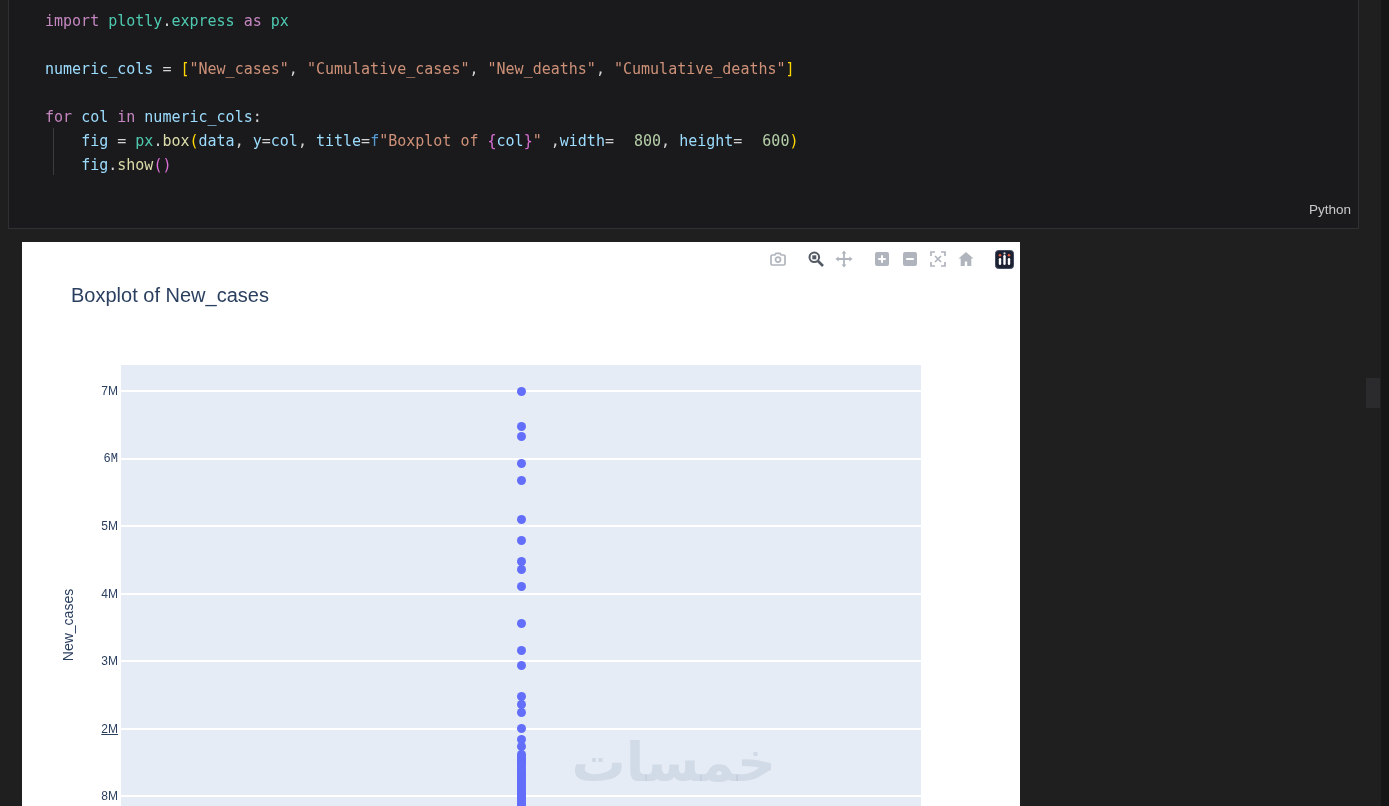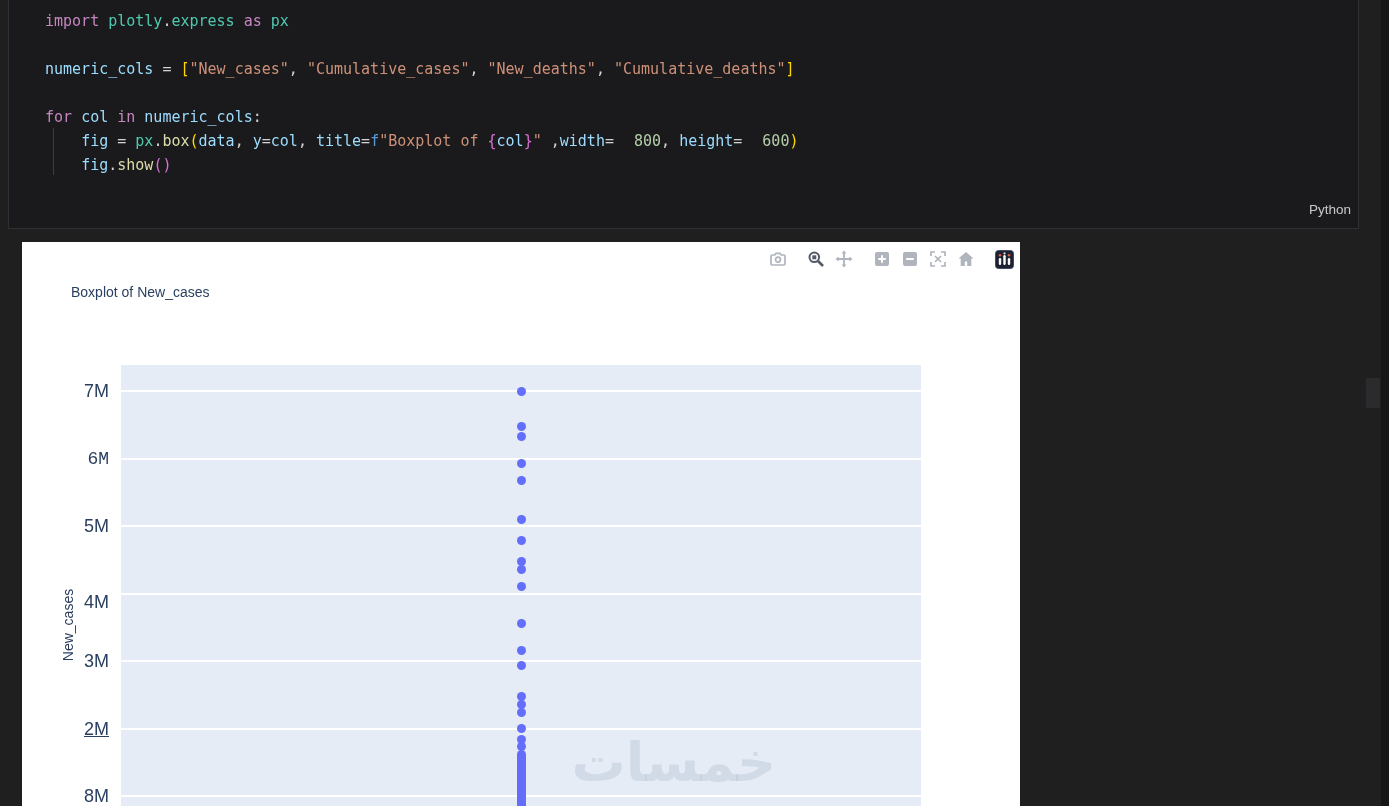--- a/index.html
+++ b/index.html
@@ -27,25 +27,25 @@
   .indent-guide{position:absolute;left:44px;top:128px;width:1px;height:47px;background:#3c3c3e;}
   .lang-label{position:absolute;right:7px;top:202px;font-size:13.5px;color:#c9c9c9;}
 
   
   .right-strip{position:absolute;left:1381px;top:0;width:8px;height:806px;background:#161617;}
   .scroll-thumb{position:absolute;left:1366px;top:378px;width:14px;height:30px;background:#2b2b2e;}
 
   
   .figure{position:absolute;left:22px;top:242px;width:998px;height:564px;background:#ffffff;
           color:var(--plot-text);overflow:hidden;}
-  .plot-title{position:absolute;left:49px;top:42px;font-size:14px;color:var(--plot-text);}
+  .plot-title{position:absolute;left:49px;top:42px;font-size:20px;color:var(--plot-text);}
   .plot-area{position:absolute;left:99px;top:123px;width:800px;height:441px;
              background:var(--plot-bg);overflow:hidden;}
   .gridline{position:absolute;left:0;width:100%;height:2px;background:#ffffff;}
-  .ytick{position:absolute;left:41px;width:46px;text-align:right;font-size:18px;
+  .ytick{position:absolute;left:50px;width:46px;text-align:right;font-size:12px;
          color:var(--plot-text);line-height:20px;}
   .y-axis-title{position:absolute;left:46px;top:383px;font-size:14px;color:var(--plot-text);
         white-space:nowrap;transform:translate(-50%,-50%) rotate(-90deg);}
   .point{position:absolute;width:9px;height:9px;border-radius:50%;background:var(--point);}
   .watermark{position:absolute;left:480px;top:368px;width:175px;text-align:center;
              font-size:54px;font-weight:bold;color:rgba(42,63,95,0.10);
              font-family:"DejaVu Sans",sans-serif;direction:rtl;line-height:60px;}
 
   
   .modebar{position:absolute;top:4px;right:2px;display:flex;align-items:center;}
@@ -174,20 +174,20 @@
       <div class="point" style="left: 395.5px; top: 431.9px;"></div>
       <div class="point" style="left: 395.5px; top: 433.925px;"></div>
       <div class="point" style="left: 395.5px; top: 435.95px;"></div>
       <div class="point" style="left: 395.5px; top: 437.975px;"></div>
       <div class="point" style="left: 395.5px; top: 440px;"></div>
     </div>
   <span class="y-axis-title">New_cases</span>
 <div class="ytick" style="top: 139px;">7M</div>
     <div class="ytick" style="top: 206.5px; font-family: Liberation Mono, monospace;">6M</div>
     <div class="ytick" style="top: 274px;">5M</div>
-    <div class="ytick" style="top: 341.5px; margin-top: 8px;">4M</div>
+    <div class="ytick" style="top: 341.5px;">4M</div>
     <div class="ytick" style="top: 409px;">3M</div>
     <div class="ytick" style="top: 476.5px; text-decoration: underline;">2M</div>
     <div class="ytick" style="top: 544px;">8M</div>
   </div>
 
 <div class="right-strip"></div>
 <div class="scroll-thumb"></div>
 
 </body></html>

